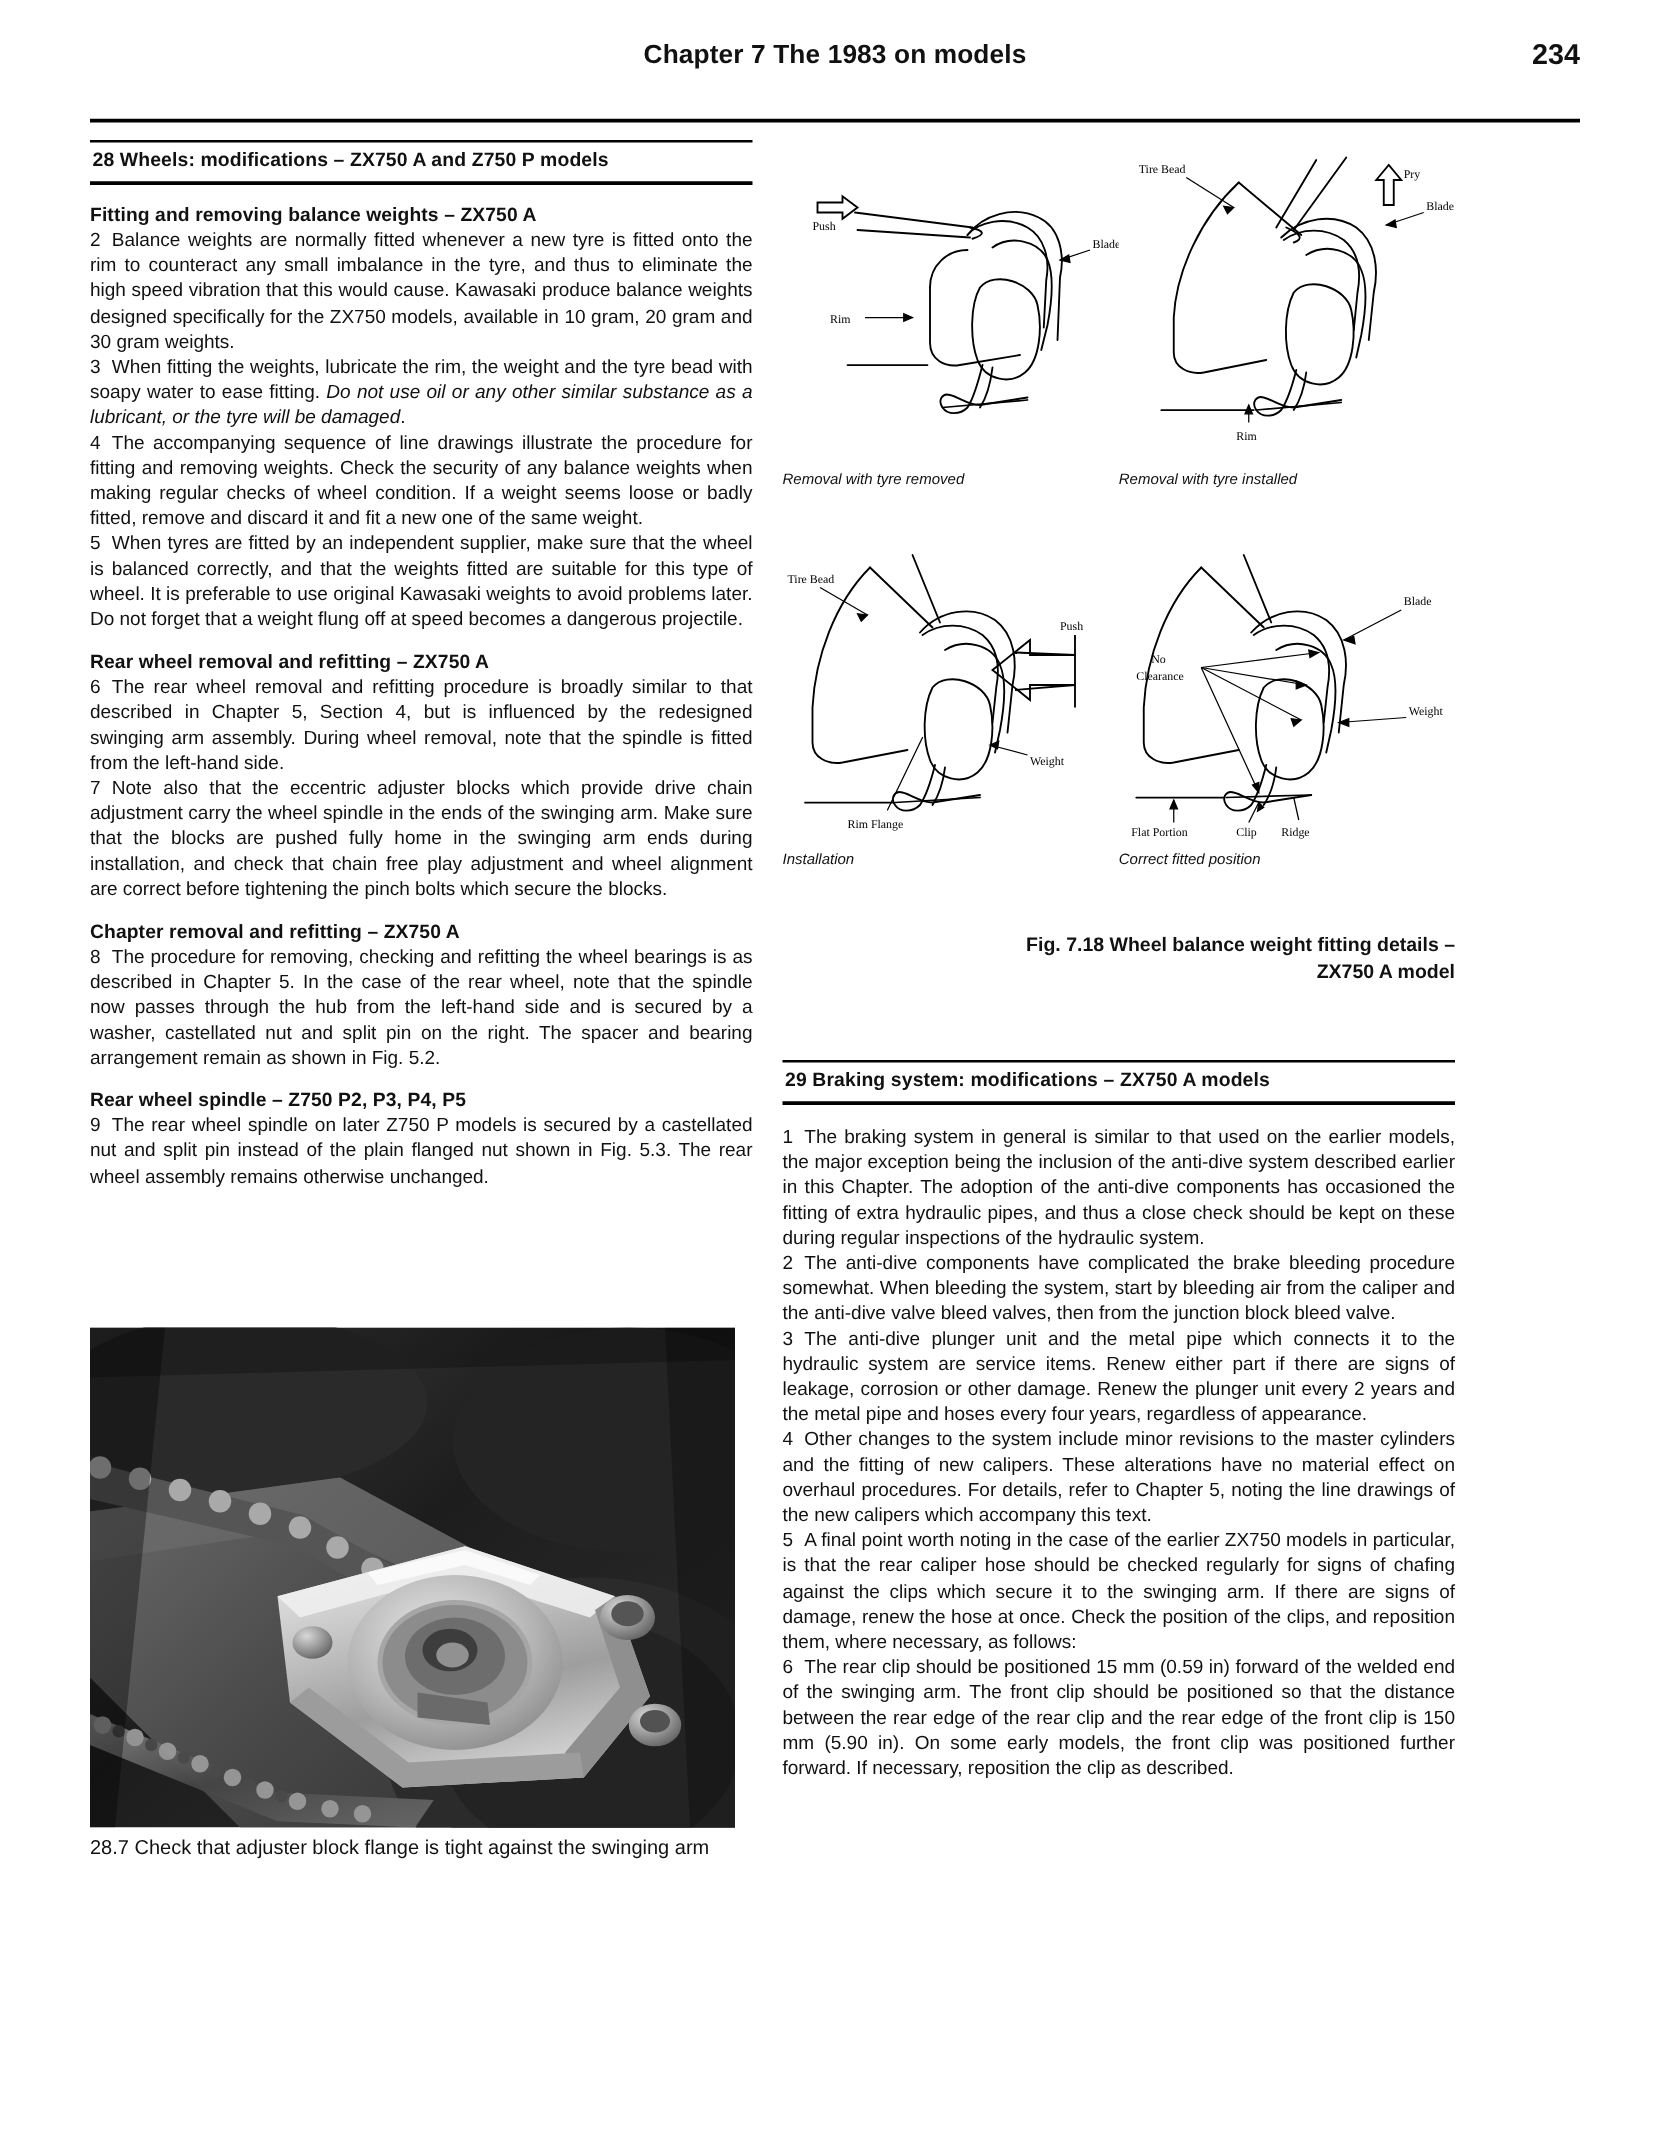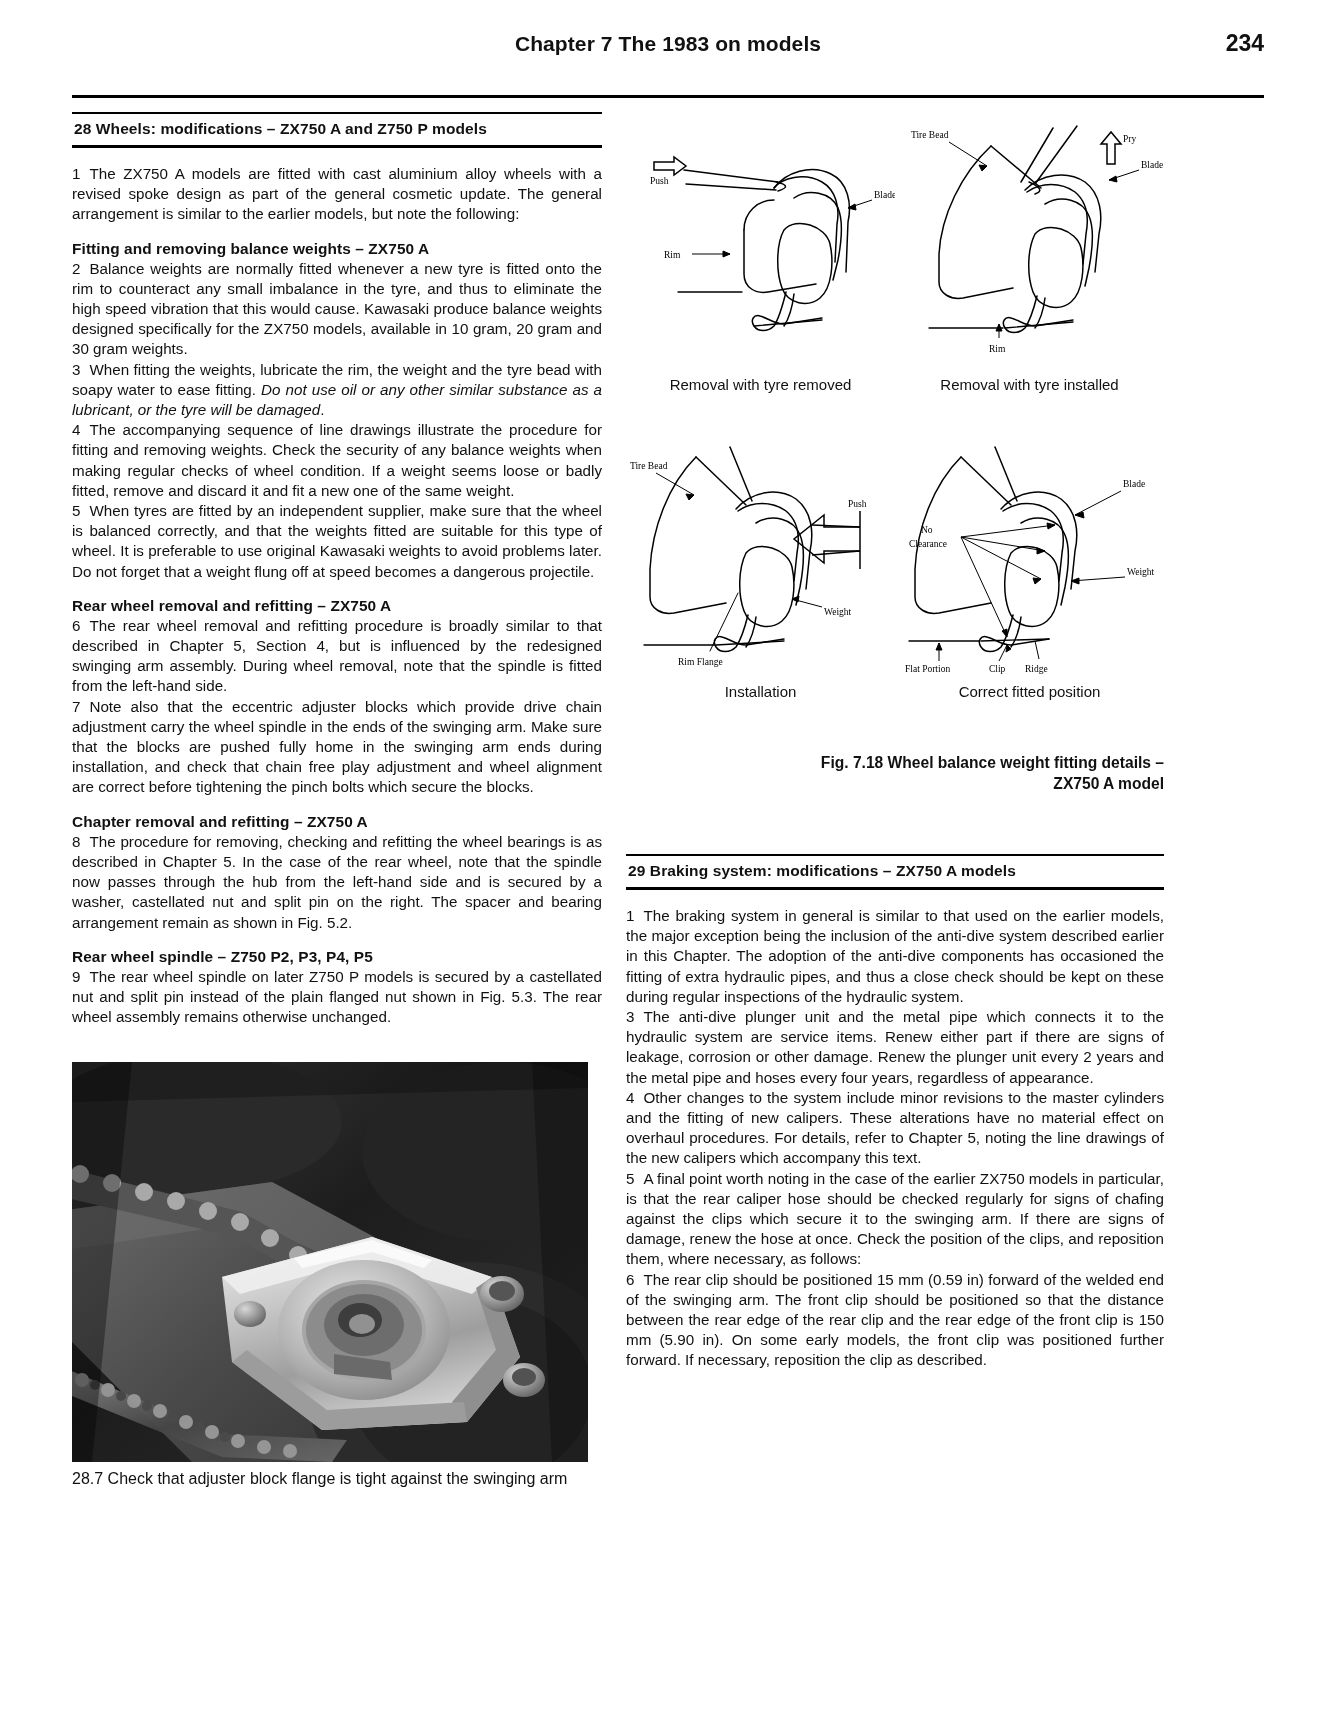--- a/index.html
+++ b/index.html
@@ -65,21 +65,21 @@
   }
   em.i { font-style: italic; }
 
   
   .fig-grid {
     position: relative; width: 538px;
   }
   .fig-row { display: flex; width: 538px; }
   .fig-cell { width: 269px; position: relative; }
   .fig-cap {
-    text-align: center; font-size: 15px;
+    text-align: left; font-style: italic; font-size: 12px;
     margin-top: 4px;
   }
   .fig-title {
     text-align: right; font-weight: bold; font-size: 15.6px;
     line-height: 21px; margin-top: 52px;
   }
   svg.linework { display: block; }
   .lbl { font-family: "Liberation Serif", serif; font-size: 9.5px; fill: #000; }
 
   
@@ -104,21 +104,20 @@
   <div class="header-rule"></div>
 
   <div class="col-left">
 
     <div class="section-head">
       <div class="rule-top"></div>
       <div class="label">28  Wheels: modifications – ZX750 A and Z750 P models</div>
       <div class="rule-bot"></div>
     </div>
 
-    <p class="body"><span class="num">1</span><span>The ZX750 A models are fitted with cast aluminium alloy wheels with a revised spoke design as part of the general cosmetic update. The general arrangement is similar to the earlier models, but note the following:</span></p>
 
     <div class="sub-head">Fitting and removing balance weights – ZX750 A</div>
     <p class="body"><span class="num">2</span><span>Balance weights are normally fitted whenever a new tyre is fitted onto the rim to counteract any small imbalance in the tyre, and thus to eliminate the high speed vibration that this would cause. Kawasaki produce balance weights designed specifically for the ZX750 models, available in 10 gram, 20 gram and 30 gram weights.</span></p>
     <p class="body"><span class="num">3</span><span>When fitting the weights, lubricate the rim, the weight and the tyre bead with soapy water to ease fitting. </span><em class="i">Do not use oil or any other similar substance as a lubricant, or the tyre will be damaged</em><span>.</span></p>
     <p class="body"><span class="num">4</span><span>The accompanying sequence of line drawings illustrate the procedure for fitting and removing weights. Check the security of any balance weights when making regular checks of wheel condition. If a weight seems loose or badly fitted, remove and discard it and fit a new one of the same weight.</span></p>
     <p class="body"><span class="num">5</span><span>When tyres are fitted by an independent supplier, make sure that the wheel is balanced correctly, and that the weights fitted are suitable for this type of wheel. It is preferable to use original Kawasaki weights to avoid problems later. Do not forget that a weight flung off at speed becomes a dangerous projectile.</span></p>
 
     <div class="sub-head">Rear wheel removal and refitting – ZX750 A</div>
     <p class="body"><span class="num">6</span><span>The rear wheel removal and refitting procedure is broadly similar to that described in Chapter 5, Section 4, but is influenced by the redesigned swinging arm assembly. During wheel removal, note that the spindle is fitted from the left-hand side.</span></p>
     <p class="body"><span class="num">7</span><span>Note also that the eccentric adjuster blocks which provide drive chain adjustment carry the wheel spindle in the ends of the swinging arm. Make sure that the blocks are pushed fully home in the swinging arm ends during installation, and check that chain free play adjustment and wheel alignment are correct before tightening the pinch bolts which secure the blocks.</span></p>
@@ -451,19 +450,20 @@
       </div>
     </div>
 
     <div class="section-head" style="margin-top:60px">
       <div class="rule-top"></div>
       <div class="label">29  Braking system: modifications – ZX750 A models</div>
       <div class="rule-bot"></div>
     </div>
 
     <p class="body"><span class="num">1</span><span>The braking system in general is similar to that used on the earlier models, the major exception being the inclusion of the anti-dive system described earlier in this Chapter. The adoption of the anti-dive components has occasioned the fitting of extra hydraulic pipes, and thus a close check should be kept on these during regular inspections of the hydraulic system.</span></p>
+    <p class="body"><span class="num">2</span><span>The anti-dive components have complicated the brake bleeding procedure somewhat. When bleeding the system, start by bleeding air from the caliper and the anti-dive valve bleed valves, then from the junction block bleed valve.</span></p>
     <p class="body"><span class="num">3</span><span>The anti-dive plunger unit and the metal pipe which connects it to the hydraulic system are service items. Renew either part if there are signs of leakage, corrosion or other damage. Renew the plunger unit every 2 years and the metal pipe and hoses every four years, regardless of appearance.</span></p>
     <p class="body"><span class="num">4</span><span>Other changes to the system include minor revisions to the master cylinders and the fitting of new calipers. These alterations have no material effect on overhaul procedures. For details, refer to Chapter 5, noting the line drawings of the new calipers which accompany this text.</span></p>
     <p class="body"><span class="num">5</span><span>A final point worth noting in the case of the earlier ZX750 models in particular, is that the rear caliper hose should be checked regularly for signs of chafing against the clips which secure it to the swinging arm. If there are signs of damage, renew the hose at once. Check the position of the clips, and reposition them, where necessary, as follows:</span></p>
     <p class="body"><span class="num">6</span><span>The rear clip should be positioned 15 mm (0.59 in) forward of the welded end of the swinging arm. The front clip should be positioned so that the distance between the rear edge of the rear clip and the rear edge of the front clip is 150 mm (5.90 in). On some early models, the front clip was positioned further forward. If necessary, reposition the clip as described.</span></p>
   </div>
 
 </div>
 
 </body></html>

